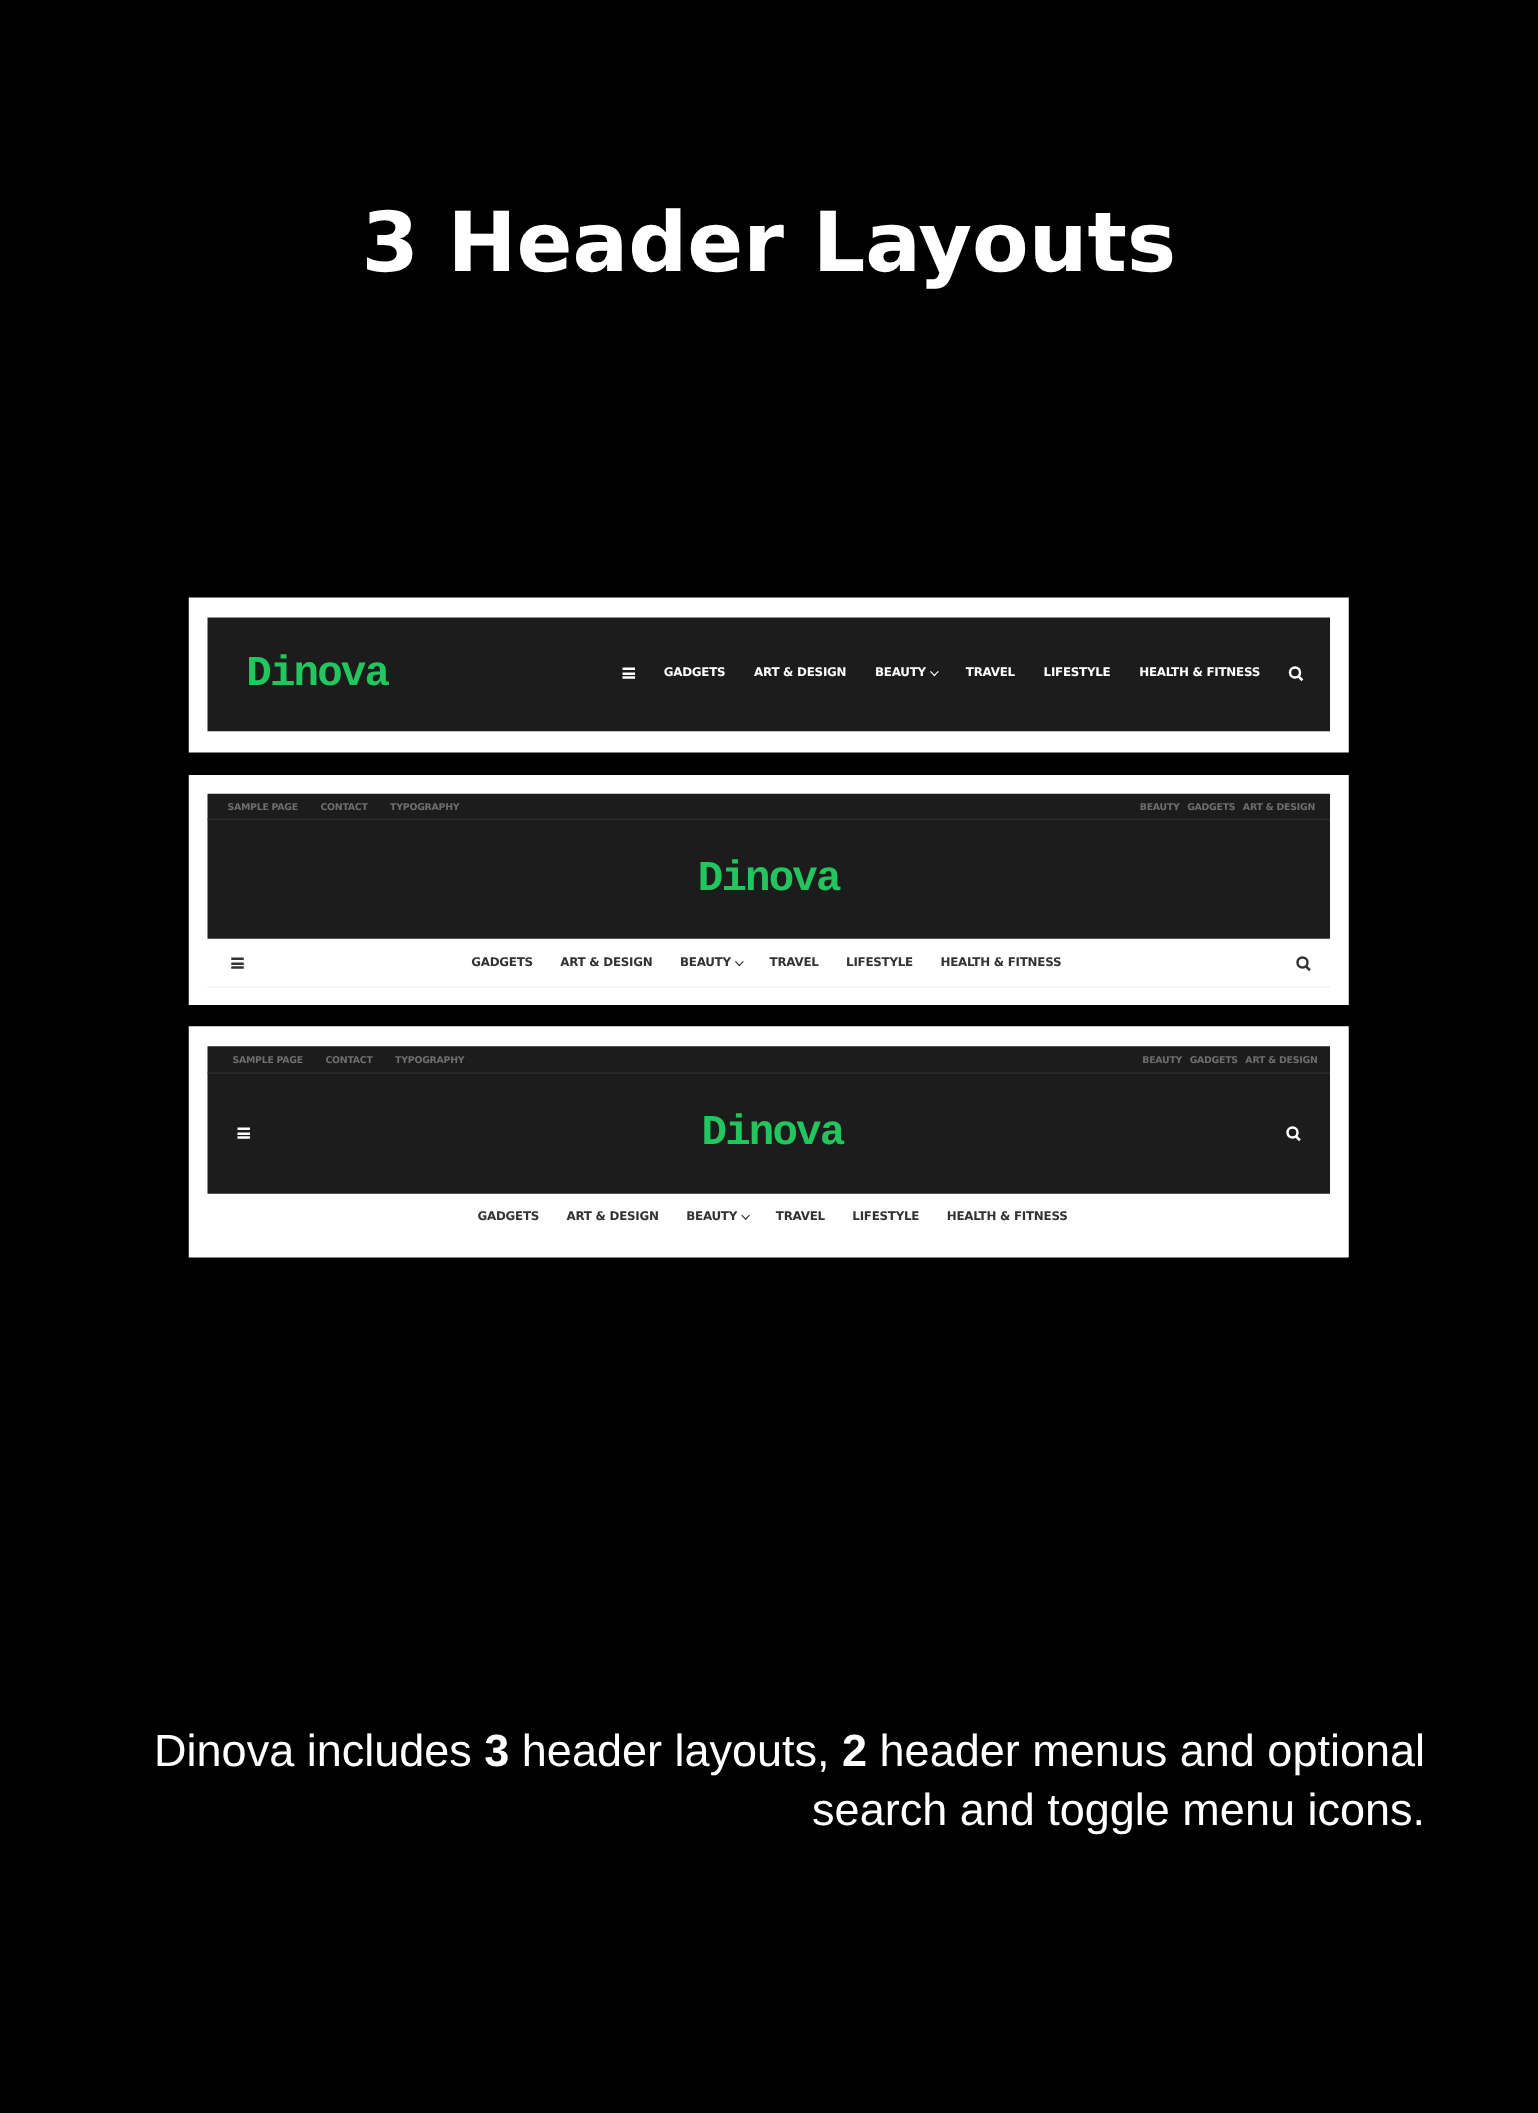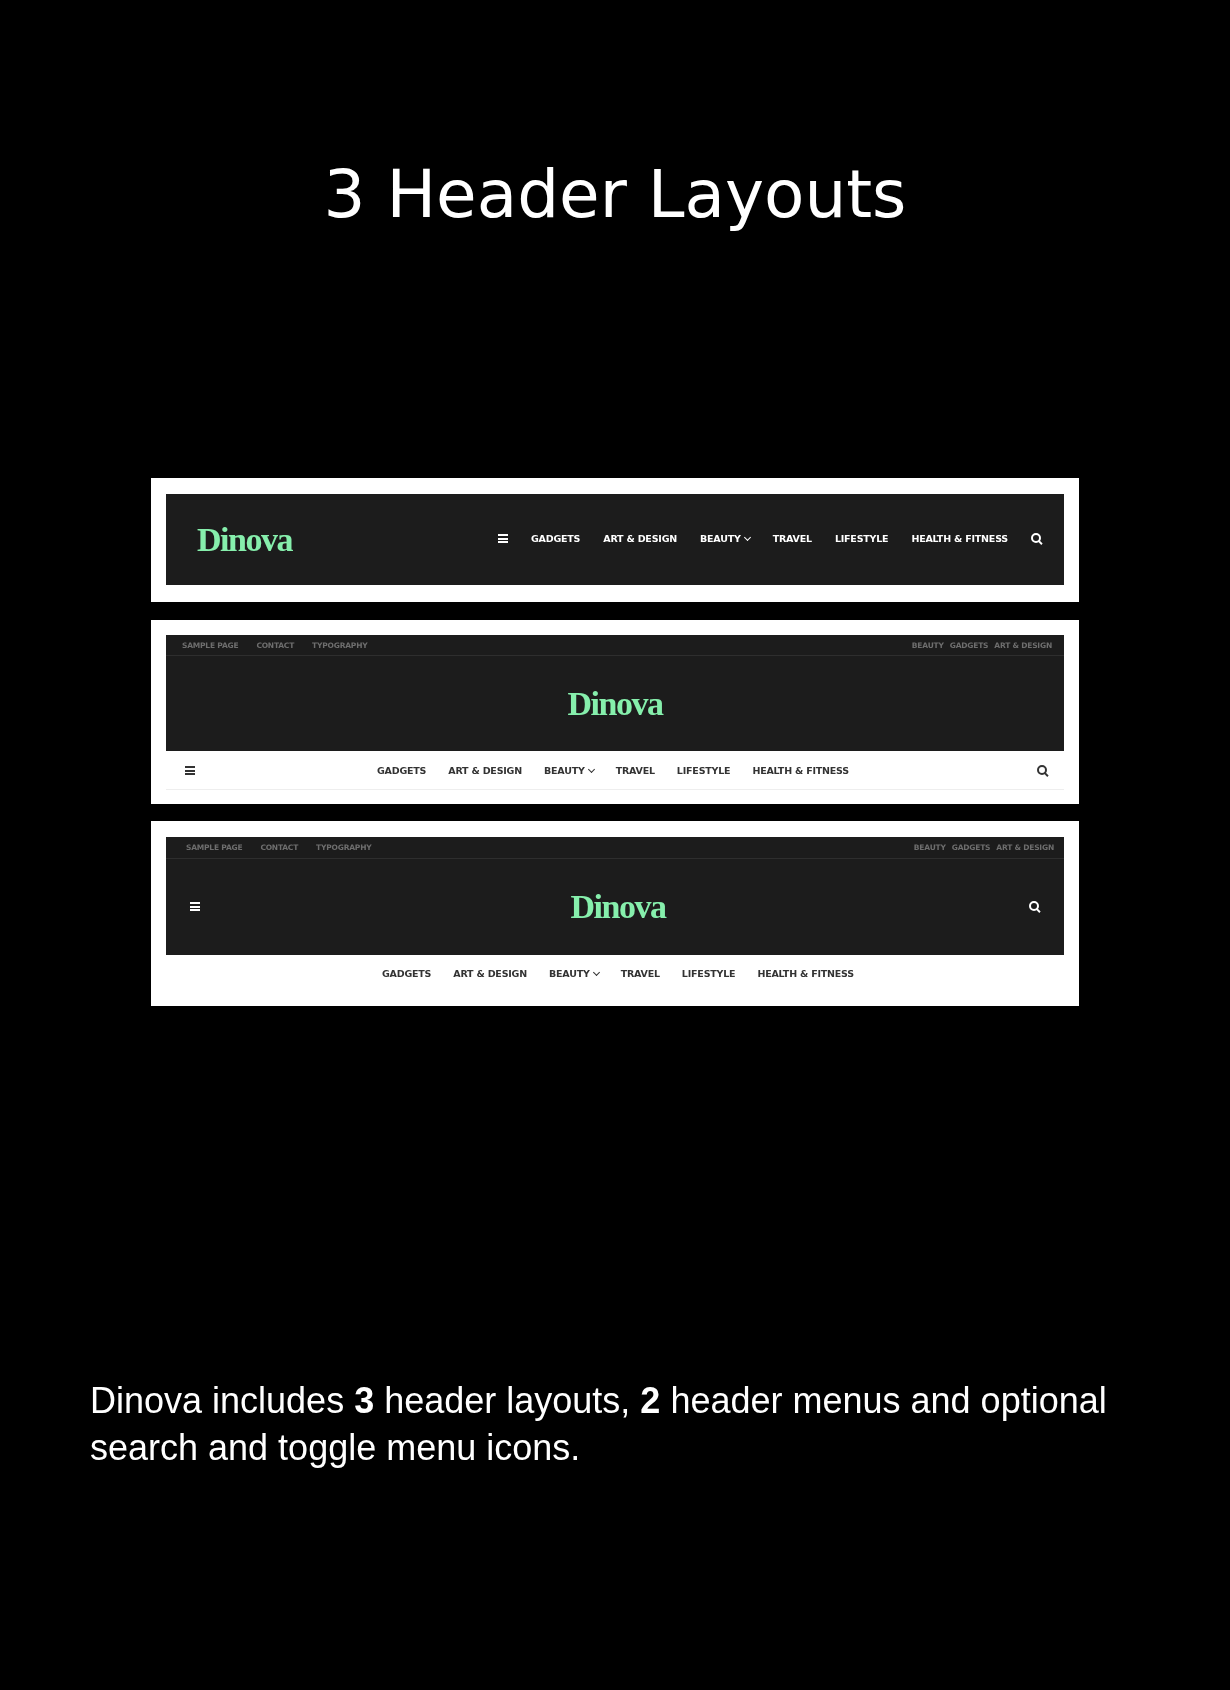--- a/index.html
+++ b/index.html
@@ -2,33 +2,33 @@
 <html><head>
   <meta charset="utf-8">
   <style>
     * { box-sizing: border-box; margin: 0; padding: 0; }
     html, body { width: 1230px; height: 1690px; background: #000; overflow: hidden; }
     body { position: relative; font-family: "Liberation Sans", sans-serif; color: #fff; }
 
     .page-title {
       position: absolute; left: 0; top: 150px; width: 1230px;
       text-align: center; font-family: "DejaVu Sans", sans-serif;
-      font-weight: normal; font-size: 66px; letter-spacing: 0px; color: #fff;
+      font-weight: bold; font-size: 66px; letter-spacing: 0px; color: #fff;
       line-height: 90px;
     }
 
     .frame { position: absolute; left: 151px; width: 928px; background: #fff; }
     .frame-1 { top: 478px; height: 124px; }
     .frame-2 { top: 620px; height: 184px; }
     .frame-3 { top: 821px; height: 185px; }
 
     .dark { position: absolute; left: 15px; width: 898px; background: #1c1c1c; }
 
     .logo {
-      font-family: Liberation Serif, serif; font-weight: bold; color: #86efac;
+      font-family: Liberation Mono, monospace; font-weight: bold; color: #22c55e;
       font-size: 34px; letter-spacing: -1.5px; line-height: 1;
     }
 
     .nav { display: flex; align-items: center; font-family: "DejaVu Sans", sans-serif;
       font-weight: bold; font-size: 9.5px; letter-spacing: -0.2px; text-transform: uppercase; white-space: nowrap; }
     .nav .item { display: inline-flex; align-items: center; }
     .nav .chev { display: inline-block; width: 5px; height: 5px; border-right: 1.6px solid currentColor;
       border-bottom: 1.6px solid currentColor; transform: rotate(45deg); margin-left: 4px; margin-top: -3px; }
 
     .nav-light { color: #fff; }
@@ -146,15 +146,15 @@
     <span class="item" style="margin:0 11px;">
       <span>Beauty</span>
       <span class="chev"></span>
     </span>
     <span class="item" style="margin:0 11px;">Travel</span>
     <span class="item" style="margin:0 11px;">Lifestyle</span>
     <span class="item" style="margin:0 11px;">Health &amp; Fitness</span>
   </div>
 </div>
 
-<p style="position:absolute; left:90px; width:1050px; top:1377px; text-align:left; font-family:'Liberation Sans', sans-serif; font-size:36px; line-height:47px; color:#fff;">
+<p style="position:absolute; left:90px; width:1050px; top:1377px; text-align:right; font-family:'Liberation Sans', sans-serif; font-size:36px; line-height:47px; color:#fff;">
   <span>Dinova includes </span><b>3</b><span> header layouts, </span><b>2</b><span> header menus and optional search and toggle menu icons.</span>
 </p>
 
 </body></html>

